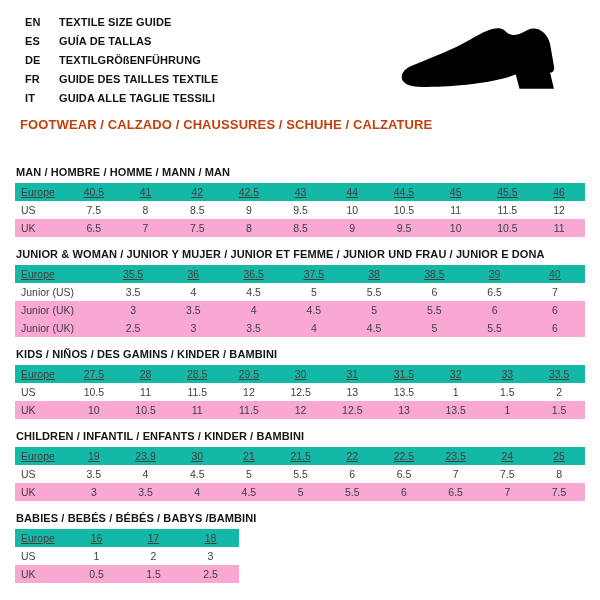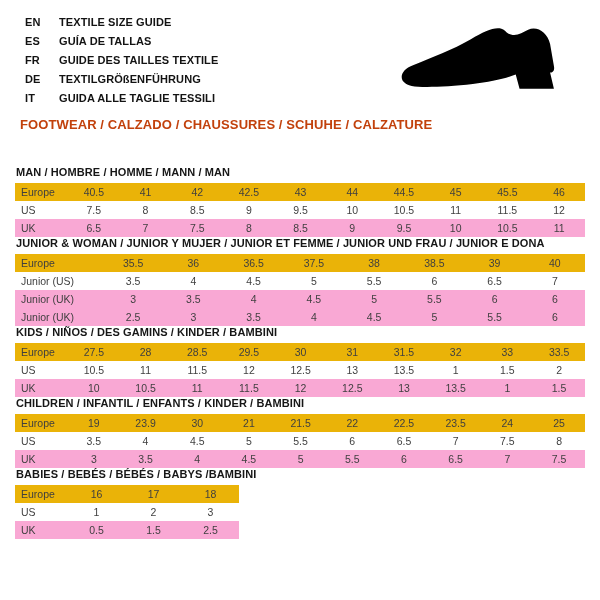--- a/index.html
+++ b/index.html
@@ -8,52 +8,52 @@
 
   
   .langs{list-style:none;margin:3px 0 0;padding:0 0 0 10px;}
   .langs li{display:flex;line-height:19px;font-size:11px;font-weight:700;color:#131313;letter-spacing:.1px;}
   .langs .code{width:34px;flex:none;}
   .category{margin:9px 0 0 5px;font-size:13px;font-weight:700;color:#c2410c;letter-spacing:.1px;}
   .shoe{position:absolute;top:22px;right:15px;width:192px;height:84px;}
 
   
   .tables{margin-top:34px;}
-  .tbl-sec + .tbl-sec{}
+  .tbl-sec + .tbl-sec{margin-top:11px;}
   .tbl-title{margin:0 0 5px 1px;font-size:11px;font-weight:700;color:#161616;letter-spacing:.1px;}
   table.sizes{border-collapse:collapse;table-layout:fixed;width:570px;}
   table.sizes td{height:18px;font-size:10.5px;color:#3f3f3f;text-align:center;padding:0;white-space:nowrap;}
   table.sizes td.rowlabel{text-align:left;padding-left:6px;width:47px;}
   table.t-junior td.rowlabel{width:82px;}
   table.t-babies{width:224px;}
-  tr.hdr td{background:#eab308;}
+  tr.hdr td{background:#14b8a6;text-decoration:underline;}
   tr.zebra td{background:#f9a8d4;}
 </style>
 </head>
 <body>
 
 <div class="doc">
 
   <div class="top">
     <ul class="langs">
         <li>
           <span class="code">EN</span>
           <span>TEXTILE SIZE GUIDE</span>
         </li>
         <li>
           <span class="code">ES</span>
           <span>GUÍA DE TALLAS</span>
         </li>
         <li>
+          <span class="code">DE</span>
+          <span>TEXTILGRÖßENFÜHRUNG</span>
+        </li>
+        <li>
           <span class="code">FR</span>
           <span>GUIDE DES TAILLES TEXTILE</span>
-        </li>
-        <li>
-          <span class="code">DE</span>
-          <span>TEXTILGRÖßENFÜHRUNG</span>
         </li>
         <li>
           <span class="code">IT</span>
           <span>GUIDA ALLE TAGLIE TESSILI</span>
         </li>
       </ul>
 
     <svg class="shoe" viewBox="0 0 200 88" aria-hidden="true">
       <path fill="#000000" d="M12 64
         C6 60 7 50 21 45

